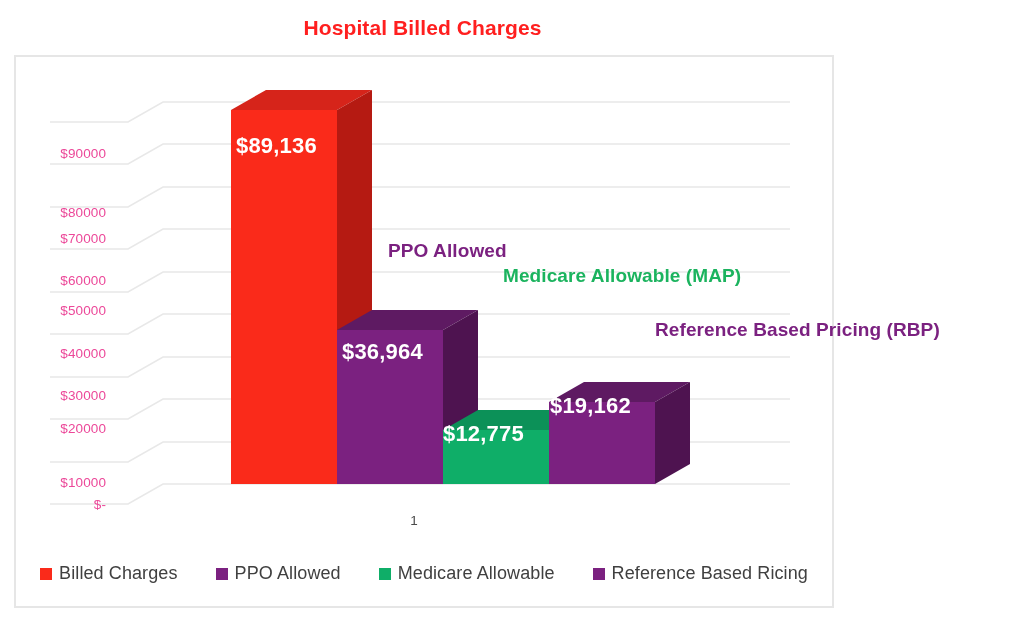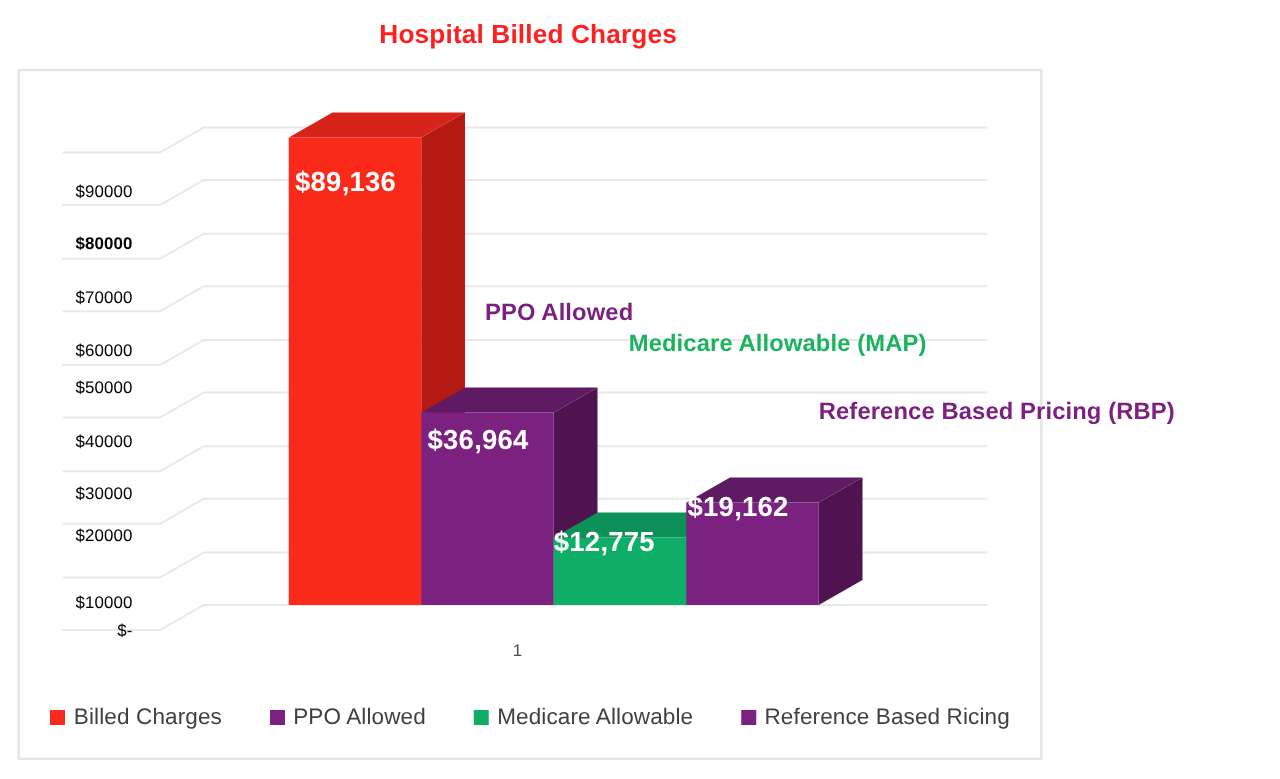--- a/index.html
+++ b/index.html
@@ -57,21 +57,21 @@
     height: 623px;
     overflow: visible;
   }
 
   
   .y-tick {
     position: absolute;
     width: 82px;
     text-align: right;
     font-size: 13.5px;
-    color: #000000;
+    color: #ec4899;
     white-space: nowrap;
     transform: translateY(-50%);
     letter-spacing: 0.1px;
   }
 
   .x-tick {
     position: absolute;
     font-size: 13.5px;
     color: #4a4a4a;
     text-align: center;
@@ -169,21 +169,21 @@
     </g>
 
     <g>
       <polygon points="549,402 584,382 690,382 655,402" fill="#5E1A62"></polygon>
       <polygon points="655,402 690,382 690,464 655,484" fill="#4E1350"></polygon>
       <rect x="549" y="402" width="106" height="82" fill="#7B2180"></rect>
     </g>
   </svg>
 
   <div class="y-tick" style="left:24px; top:153px;">$90000</div>
-  <div class="y-tick" style="left:24px; top:195px;font-weight:bold;">$80000</div>
+  <div class="y-tick" style="left:24px; top:212px;">$80000</div>
   <div class="y-tick" style="left:24px; top:238px;">$70000</div>
   <div class="y-tick" style="left:24px; top:280px;">$60000</div>
   <div class="y-tick" style="left:24px; top:310px;">$50000</div>
   <div class="y-tick" style="left:24px; top:353px;">$40000</div>
   <div class="y-tick" style="left:24px; top:395px;">$30000</div>
   <div class="y-tick" style="left:24px; top:428px;">$20000</div>
   <div class="y-tick" style="left:24px; top:465px;margin-top:17px;">$10000</div>
   <div class="y-tick" style="left:24px; top:504px;">$-</div>
 
   <div class="x-tick" style="left:414px; top:513px;">1</div>

